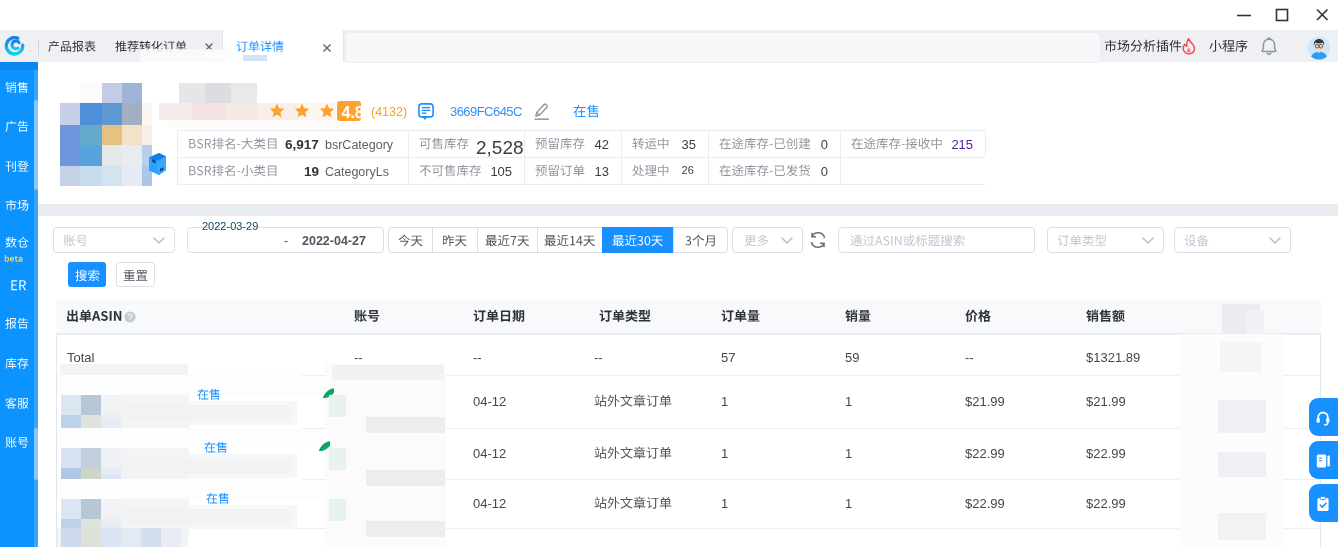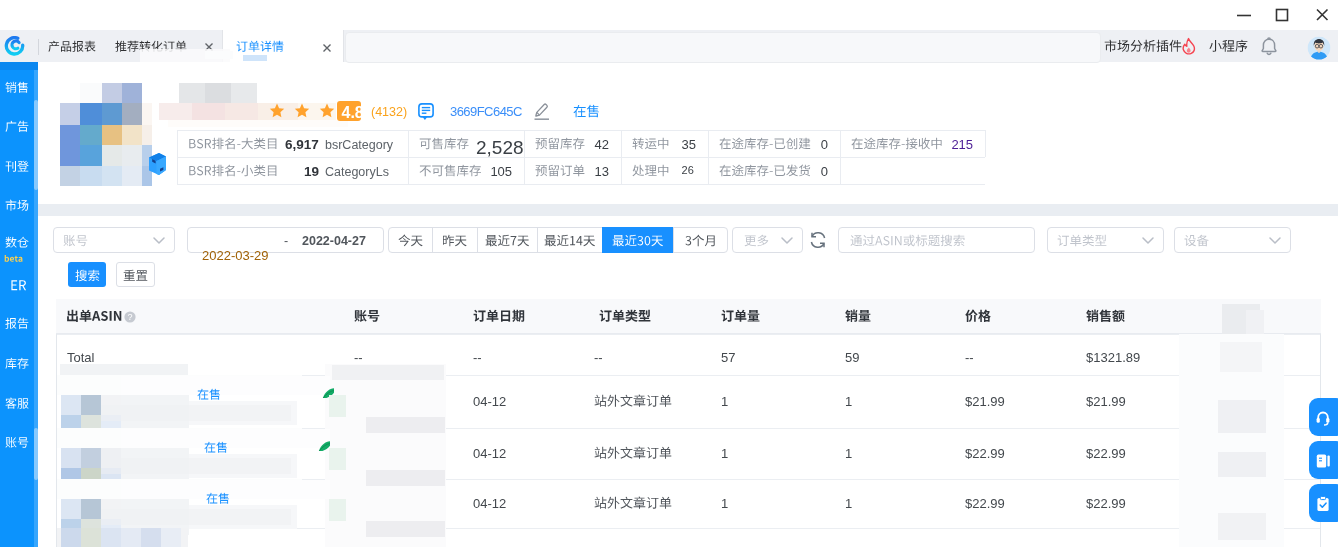--- a/index.html
+++ b/index.html
@@ -236,21 +236,21 @@
 <span style="position:absolute;left:820.8px;top:164.5px;font-family:'Liberation Sans', sans-serif;font-size:13.0px;line-height:1;color:#3a3f45;font-weight:normal;letter-spacing:normal;white-space:nowrap">0</span>
 <div style="position:absolute;left:38.0px;top:204.0px;width:1300.0px;height:11.5px;background:#e9edf2;"></div>
 <div style="position:absolute;left:53.0px;top:227.0px;width:122.0px;height:26.0px;background:#fff;border:1px solid #dcdfe6;border-radius:4px;"></div>
 <svg style="position:absolute;left:63.0px;top:233.8px;overflow:visible" width="27" height="16">
       <path fill="#c0c4cc" transform="translate(0,11.2)" d="M2.7 -8.3V-4.8C2.7 -3.2 2.5 -0.9 0.5 0.4C0.6 0.5 0.9 0.8 1 0.9C3.2 -0.5 3.4 -2.9 3.4 -4.8V-8.3ZM3.1 -1.6C3.7 -0.9 4.4 0 4.7 0.6L5.3 0.1C5 -0.5 4.3 -1.4 3.7 -2.1ZM1.1 -9.9V-2.2H1.8V-9.1H4.2V-2.2H5V-9.9ZM10.5 -10C9.9 -8.7 8.8 -7.5 7.7 -6.7C7.9 -6.6 8.2 -6.2 8.4 -6C9.5 -6.9 10.7 -8.3 11.4 -9.7ZM6.2 1.1C6.5 0.9 6.8 0.8 9.2 -0.2C9.2 -0.4 9.1 -0.8 9.1 -1.1L7.3 -0.4V-4.8H8.3C8.9 -2.4 9.9 -0.4 11.4 0.7C11.6 0.5 11.9 0.2 12.1 0C10.7 -0.9 9.7 -2.7 9.2 -4.8H11.8V-5.6H7.3V-10.2H6.4V-5.6H5.3V-4.8H6.4V-0.5C6.4 -0 6.1 0.2 5.9 0.3C6 0.5 6.2 0.9 6.2 1.1Z M15.8 -9.2H21.7V-7.5H15.8ZM14.8 -10V-6.6H22.7V-10ZM13.3 -5.5V-4.6H15.9C15.6 -3.9 15.3 -3 15 -2.4H21.6C21.4 -0.9 21.1 -0.2 20.8 0C20.6 0.1 20.5 0.1 20.2 0.1C19.8 0.1 18.9 0.1 18.1 0C18.2 0.3 18.4 0.7 18.4 0.9C19.2 1 20.1 1 20.5 1C21 1 21.3 0.9 21.6 0.6C22 0.2 22.4 -0.7 22.6 -2.8C22.7 -3 22.7 -3.2 22.7 -3.2H16.4L16.9 -4.6H24.2V-5.5Z"></path>
     </svg>
 <svg style="position:absolute;left:153.0px;top:237.0px;" width="12.0" height="8.0" viewBox="0 0 12.0 8.0">
       <path d="M1 1 L6 6 L11 1" fill="none" stroke="#b9bec7" stroke-width="1.5" stroke-linecap="round" stroke-linejoin="round"></path>
     </svg>
 <div style="position:absolute;left:187.0px;top:227.0px;width:197.0px;height:26.0px;background:#fff;border:1px solid #dcdfe6;border-radius:4px;"></div>
-<span style="position:absolute;left:202.0px;top:249px;font-family:'Liberation Sans', sans-serif;font-size:13px;line-height:1;color:#a16207;font-weight:normal;letter-spacing:normal;white-space:nowrap">2022-03-29</span>
+<span style="position:absolute;left:202.0px;top:221px;font-family:'Liberation Sans', sans-serif;font-size:11px;line-height:1;color:#0c4a6e;font-weight:normal;letter-spacing:normal;white-space:nowrap">2022-03-29</span>
 <span style="position:absolute;left:284.0px;top:234.5px;font-family:'Liberation Sans', sans-serif;font-size:12.5px;line-height:1;color:#51565c;font-weight:normal;letter-spacing:normal;white-space:nowrap">-</span>
 <span style="position:absolute;left:302.0px;top:234.5px;font-family:'Liberation Sans', sans-serif;font-size:12.5px;line-height:1;color:#51565c;font-weight:bold;letter-spacing:normal;white-space:nowrap">2022-04-27</span>
 <div style="position:absolute;left:388.0px;top:227.0px;width:340.0px;height:26.0px;background:#fff;border:1px solid #dcdfe6;border-radius:4px;"></div>
 <svg style="position:absolute;left:397.5px;top:234.2px;overflow:visible" width="27" height="16">
       <path fill="#51565c" transform="translate(0,11.2)" d="M4.9 -6.7C5.7 -6.1 6.8 -5.2 7.2 -4.6L7.9 -5.2C7.4 -5.8 6.3 -6.7 5.5 -7.2ZM2 -4.4V-3.4H9C8.1 -2.2 6.8 -0.6 5.8 0.6L6.7 1C8.1 -0.6 9.7 -2.7 10.7 -4L10 -4.4L9.8 -4.4ZM6.2 -10.6C4.9 -8.7 2.7 -7 0.4 -5.9C0.7 -5.7 1 -5.4 1.2 -5.1C3.1 -6.1 4.9 -7.5 6.3 -9.1C7.7 -7.6 9.7 -6 11.3 -5.2C11.5 -5.4 11.8 -5.8 12.1 -6C10.3 -6.8 8.1 -8.3 6.9 -9.8L7.1 -10.2Z M13.3 -5.7V-4.7H17.9C17.5 -3 16.2 -1.1 13 0.2C13.2 0.4 13.5 0.8 13.6 1C16.8 -0.3 18.2 -2.2 18.8 -4C19.8 -1.6 21.4 0.1 23.9 1C24.1 0.7 24.4 0.3 24.6 0.1C22 -0.6 20.3 -2.4 19.4 -4.7H24.2V-5.7H19.1C19.1 -6.2 19.2 -6.7 19.2 -7.1V-8.6H23.7V-9.5H13.8V-8.6H18.2V-7.1C18.2 -6.7 18.2 -6.2 18.1 -5.7Z"></path>
     </svg>
 <div style="position:absolute;left:432.0px;top:227.0px;width:1.0px;height:26.0px;background:#dcdfe6;"></div>
 <svg style="position:absolute;left:442.0px;top:234.2px;overflow:visible" width="27" height="16">
       <path fill="#51565c" transform="translate(0,11.2)" d="M6.7 -10.5C6.2 -8.8 5.5 -7.1 4.7 -6C4.9 -5.9 5.2 -5.5 5.4 -5.3C5.9 -6 6.3 -6.7 6.7 -7.6H7.4V1H8.3V-2.2H11.9V-3.1H8.3V-5H11.8V-5.9H8.3V-7.6H12.1V-8.5H7C7.2 -9.1 7.4 -9.7 7.6 -10.3ZM3.7 -5.1V-2.2H1.8V-5.1ZM3.7 -5.9H1.8V-8.7H3.7ZM1 -9.5V-0.4H1.8V-1.4H4.6V-9.5Z M13.3 -5.7V-4.7H17.9C17.5 -3 16.2 -1.1 13 0.2C13.2 0.4 13.5 0.8 13.6 1C16.8 -0.3 18.2 -2.2 18.8 -4C19.8 -1.6 21.4 0.1 23.9 1C24.1 0.7 24.4 0.3 24.6 0.1C22 -0.6 20.3 -2.4 19.4 -4.7H24.2V-5.7H19.1C19.1 -6.2 19.2 -6.7 19.2 -7.1V-8.6H23.7V-9.5H13.8V-8.6H18.2V-7.1C18.2 -6.7 18.2 -6.2 18.1 -5.7Z"></path>
     </svg>

